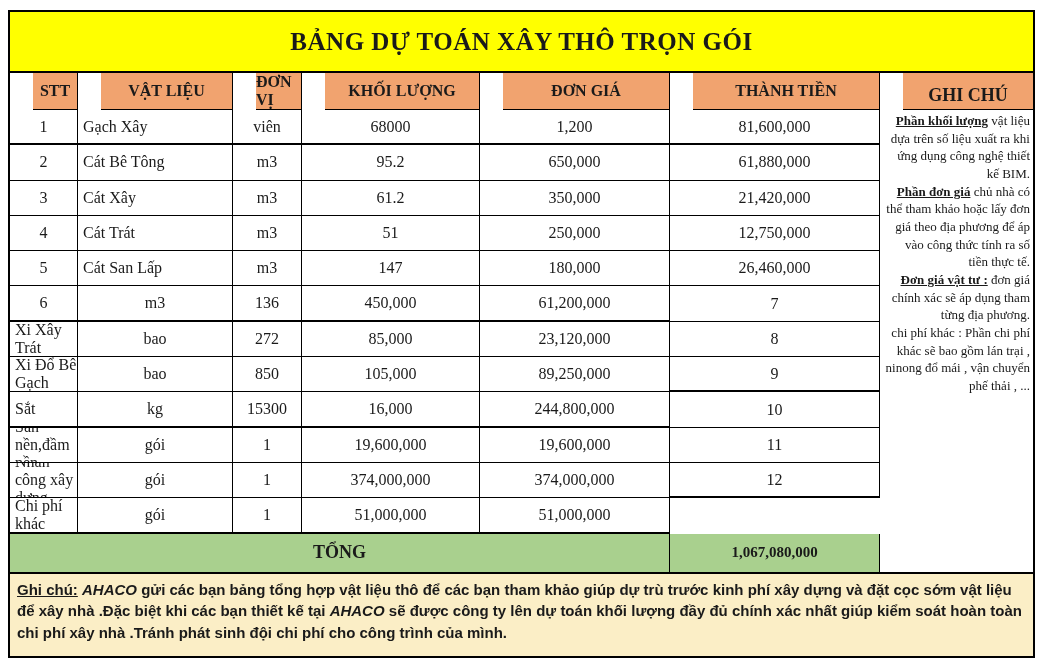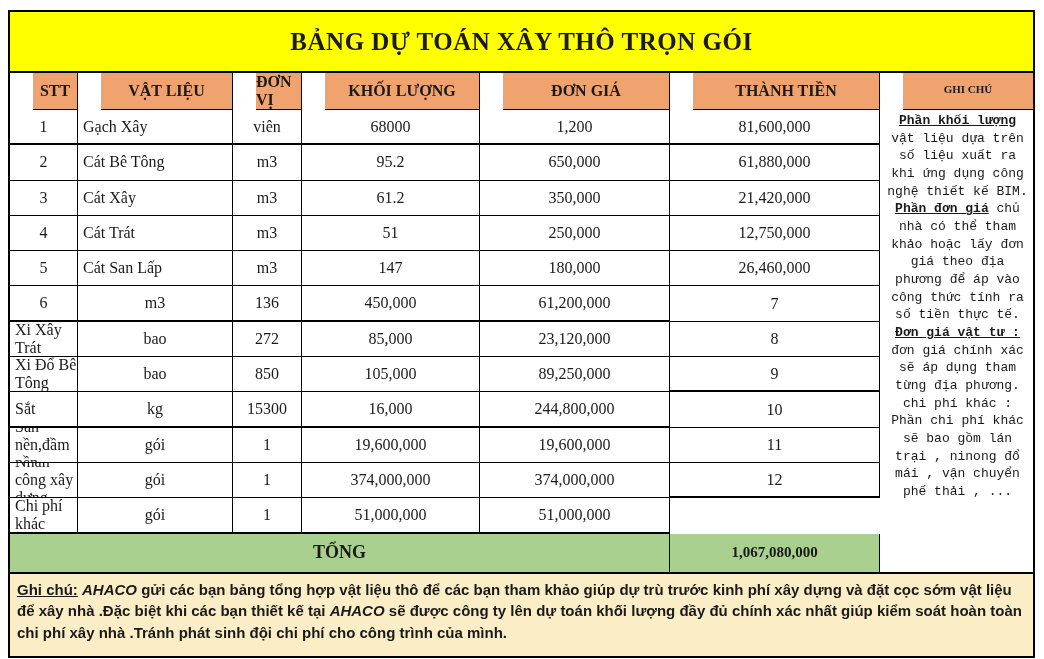--- a/index.html
+++ b/index.html
@@ -50,22 +50,22 @@
   .cell.bb2 { border-bottom-width: 2px; }
 
   .hcell {
     background: var(--header-bg);
     font-weight: bold;
     font-size: 16px;
     margin-left: 23px;
   }
   .hcell.notes-h {
     align-items: flex-end;
-    padding-bottom: 14px;
-    font-size: 11px;
+    padding-bottom: 3px;
+    font-size: 18px;
   }
 
   .total-label {
     grid-column: 1 / span 5;
     background: var(--total-bg);
     font-weight: bold; font-size: 18px;
     border-bottom: none;
     text-align: center;
   }
   .total-value {
@@ -75,23 +75,23 @@
     border-bottom: none;
   }
 
   .notes-cell {
     grid-column: 7;
     grid-row: 2 / 15;
     border-right: none; border-bottom: none;
     background: #FFFFFF;
     display: block;
     padding: 2px 3px 0 5px;
-    font-family: Liberation Mono, monospace;
+    font-family: Liberation Serif, serif;
     font-size: 13px; line-height: 1.36;
-    text-align: center;
+    text-align: right;
   }
   .notes-cell .lead { font-weight: bold; text-decoration: underline; }
 
   .footer-note {
     min-height: 84px;
     background: var(--footer-bg);
     border: 2px solid var(--border);
     border-top: none;
     padding: 5px 10px 5px 7px;
     font-family: "Liberation Sans", sans-serif;
@@ -168,21 +168,21 @@
     <div class="cell bb2">61,200,000</div>
 
     <div class="cell">7</div>
     <div class="cell left">Xi Xây Trát</div>
     <div class="cell">bao</div>
     <div class="cell">272</div>
     <div class="cell">85,000</div>
     <div class="cell">23,120,000</div>
 
     <div class="cell">8</div>
-    <div class="cell left">Xi Đổ Bê Tông</div>
+    <div class="cell left">Xi Đổ Bê Gạch</div>
     <div class="cell">bao</div>
     <div class="cell">850</div>
     <div class="cell">105,000</div>
     <div class="cell">89,250,000</div>
 
     <div class="cell bb2">9</div>
     <div class="cell left bb2">Sắt</div>
     <div class="cell bb2">kg</div>
     <div class="cell bb2">15300</div>
     <div class="cell bb2">16,000</div>

